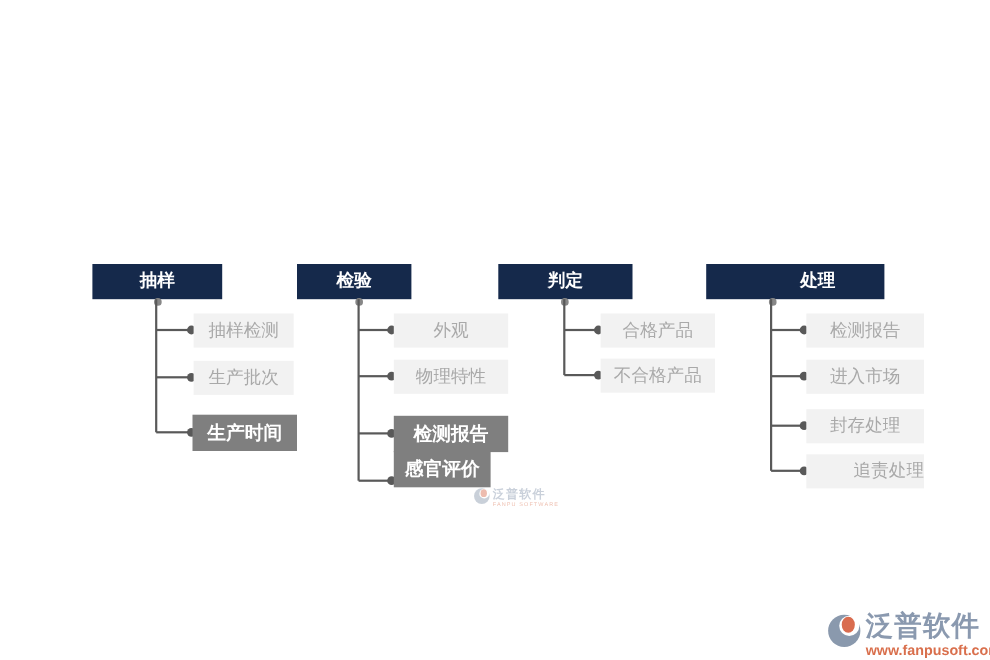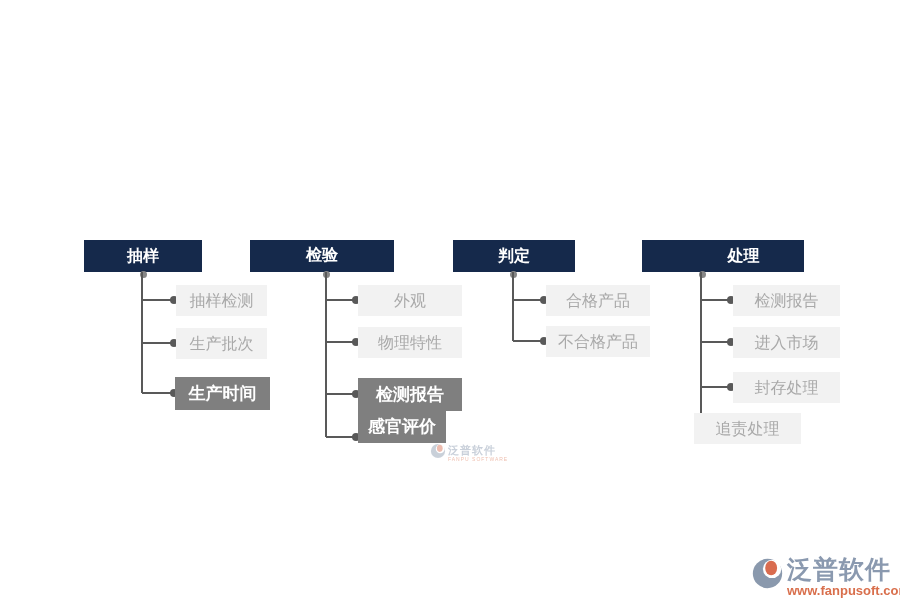--- a/index.html
+++ b/index.html
@@ -91,21 +91,21 @@
     <div class="branch" style="left:142px;top:342px;width:34px;"></div>
     <div class="dot" style="left:170px;top:339px;"></div>
     <div class="item light" style="left:176px;width:91px;top:328px;height:31px;line-height:31px;">生产批次</div>
 
     <div class="branch" style="left:142px;top:392px;width:34px;"></div>
     <div class="dot" style="left:170px;top:389px;"></div>
     <div class="item dark" style="left:175px;width:95px;top:377px;height:33px;line-height:33px;">生产时间</div>
   </div>
 
   <div>
-    <div class="stage-header" style="left:250px;width:144px;top:240px;font-family:Liberation Mono, monospace;">检验</div>
+    <div class="stage-header" style="left:270px;width:104px;top:240px;">检验</div>
     <div class="hdot" style="left:323px;top:271px;"></div>
     <div class="trunk" style="left:325px;top:272px;height:165px;"></div>
 
     <div class="branch" style="left:326px;top:299px;width:32px;"></div>
     <div class="dot" style="left:352px;top:296px;"></div>
     <div class="item light" style="left:358px;width:104px;top:285px;height:31px;line-height:31px;">外观</div>
 
     <div class="branch" style="left:326px;top:341px;width:32px;"></div>
     <div class="dot" style="left:352px;top:338px;"></div>
     <div class="item light" style="left:358px;width:104px;top:327px;height:31px;line-height:31px;">物理特性</div>
@@ -145,21 +145,21 @@
     <div class="branch" style="left:701px;top:341px;width:32px;"></div>
     <div class="dot" style="left:727px;top:338px;"></div>
     <div class="item light" style="left:733px;width:107px;top:327px;height:31px;line-height:31px;">进入市场</div>
 
     <div class="branch" style="left:701px;top:386px;width:32px;"></div>
     <div class="dot" style="left:727px;top:383px;"></div>
     <div class="item light" style="left:733px;width:107px;top:372px;height:31px;line-height:31px;">封存处理</div>
 
     <div class="branch" style="left:701px;top:427px;width:32px;"></div>
     <div class="dot" style="left:727px;top:424px;"></div>
-    <div class="item light" style="left:694px;width:107px;top:413px;height:31px;line-height:31px;">追责处理</div>
+    <div class="item light" style="left:733px;width:107px;top:413px;height:31px;line-height:31px;text-align:right;">追责处理</div>
   </div>
 
   <div class="watermark">
     <span>
       <svg width="16" height="16" viewBox="0 0 36 36">
         <circle cx="18" cy="18" r="16" fill="#8A99AD"></circle>
         <circle cx="23" cy="13" r="10" fill="#FFFFFF"></circle>
         <ellipse cx="22" cy="12" rx="6.5" ry="8" fill="#D96C4F"></ellipse>
       </svg>
     </span>

